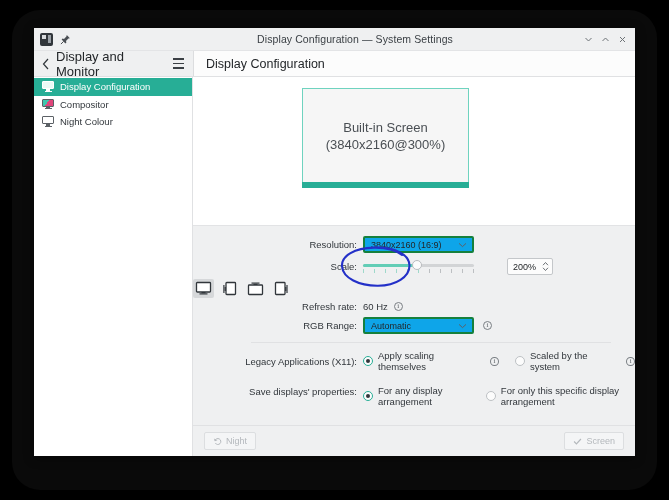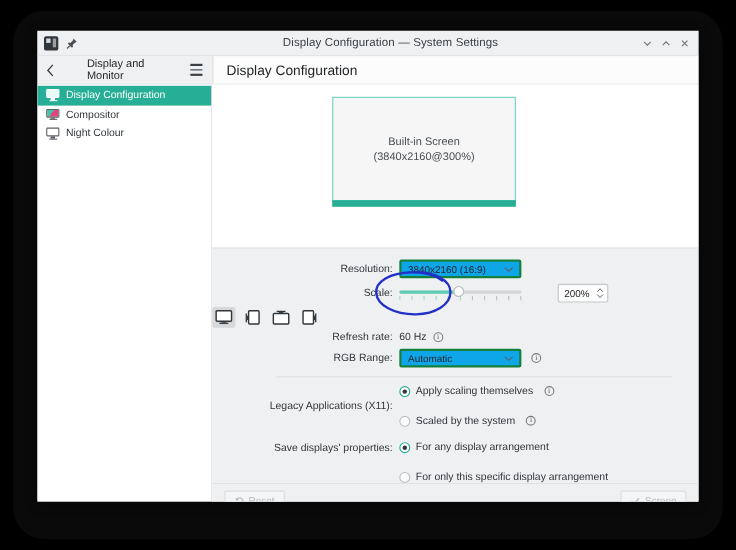--- a/index.html
+++ b/index.html
@@ -81,21 +81,21 @@
     border-bottom: 1px solid #e0e1e3;
   }
   .hs-left {
     width: 159px; flex: 0 0 159px;
     display: flex; align-items: center;
     padding: 0 7px 0 8px;
     gap: 6px;
   }
   .backarrow { color: #31363b; display: flex; align-items: center; }
   .hs-title {
-    font-size: 10px; color: #232629; flex: 1; margin-left: 23px;
+    font-size: 13px; color: #232629; flex: 1;
   }
   .hamburger {
     width: 15px; height: 15px;
     display: flex; flex-direction: column; justify-content: center;
     gap: 2.5px; align-items: center;
   }
   .hamburger i {
     display: block; width: 11px; height: 1.8px; background: #3b4045;
   }
   .hs-right {
@@ -158,21 +158,21 @@
     background: #f6f6f6;
     border: 1.3px solid #6fd3bf;
     display: flex; flex-direction: column;
     align-items: center; justify-content: center;
     gap: 2px;
   }
   .screenbox .bar {
     position: absolute; left: -1.3px; right: -1.3px; bottom: -6px;
     height: 6px; background: #27ae96;
   }
-  .sb-line { font-size: 10px; color: #4a4f54; }
+  .sb-line { font-size: 13px; color: #4a4f54; }
 
   
   .panel {
     flex: 1;
     background: #eff0f1;
     border-top: 1px solid #e2e3e5;
     position: relative;
     padding-top: 10px;
   }
 
@@ -245,21 +245,21 @@
   .divider {
     position: absolute; left: 58px; right: 24px;
     height: 1px; background: #e0e1e3;
   }
 
   .rgroup { display: flex; align-items: flex-start; }
   .rgl {
     width: 170px; flex: 0 0 170px; text-align: right; padding-right: 6px;
     font-size: 9.5px; color: #31363b; padding-top: 1px;
   }
-  .ropts { display: flex; flex-direction: column; gap: 16px; }
+  .ropts { display: flex; flex-direction: row; gap: 16px; }
   .ropt { display: flex; align-items: center; gap: 5px; font-size: 9.5px; color: #31363b; }
   .radio {
     width: 10px; height: 10px; border-radius: 50%;
     border: 1.3px solid #bdc1c4; background: #fcfcfc; flex: 0 0 10px;
     position: relative;
   }
   .radio.on { border-color: #27ae96; }
   .radio.on::after {
     content: ""; position: absolute; left: 2.1px; top: 2.1px;
     width: 4px; height: 4px; border-radius: 50%; background: #31363b;
@@ -528,21 +528,21 @@
         </div>
 
         <div class="footer">
           <div class="fbtn">
             <span>
               <svg width="9" height="9" viewBox="0 0 10 10">
                 <path d="M2.2 4.2 A3.3 3.3 0 1 1 2.6 6.8" stroke="#b4b8bc" stroke-width="1.1" fill="none"></path>
                 <path d="M1 1.7 L2.1 4.6 L4.9 3.6 Z" fill="#b4b8bc"></path>
               </svg>
             </span>
-            <span>Reset</span>
+            <span>Night</span>
           </div>
           <div class="fbtn">
             <span>
               <svg width="9" height="9" viewBox="0 0 10 10">
                   <path d="M1.2 5 L3.8 7.6 L8.8 2.2" stroke="#b4b8bc" stroke-width="1.3" fill="none"></path>
                 </svg>
             </span>
             <span>Screen</span>
           </div>
         </div>

